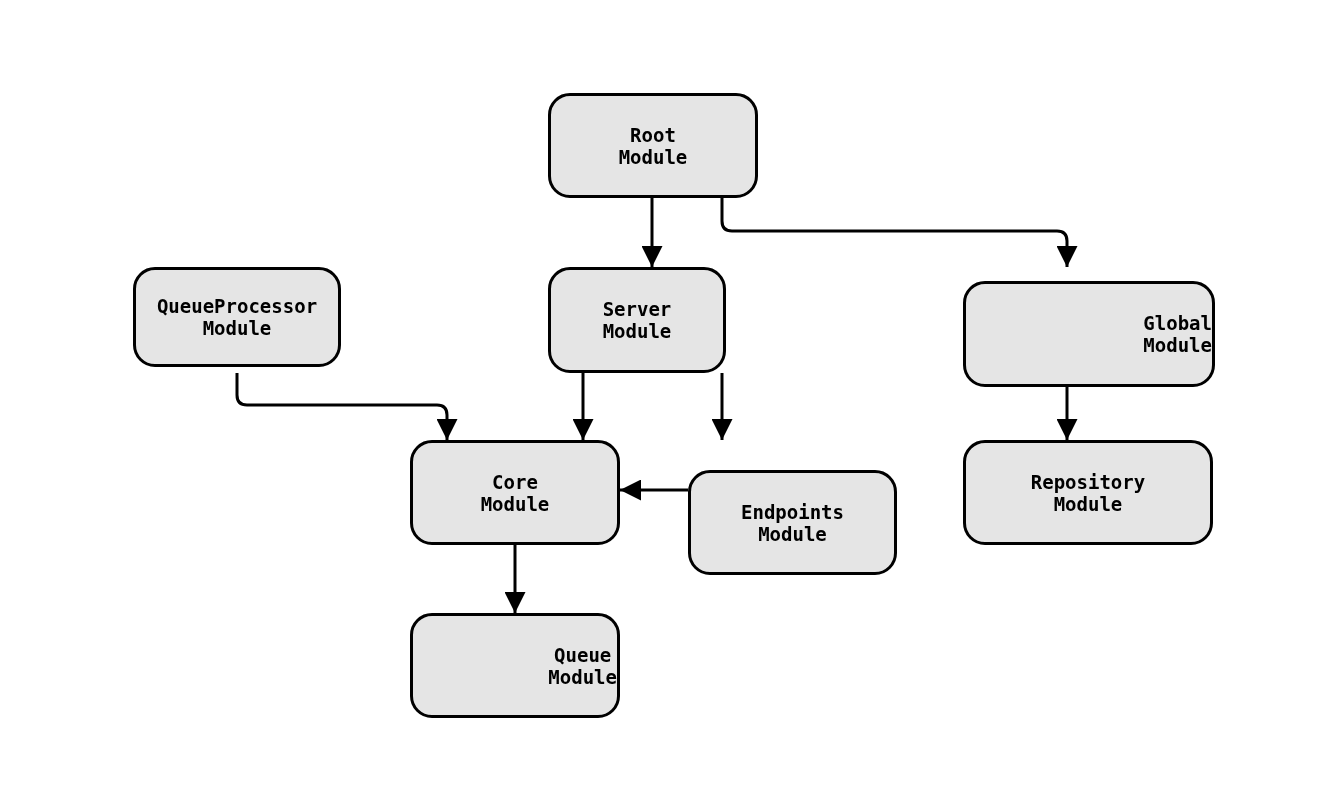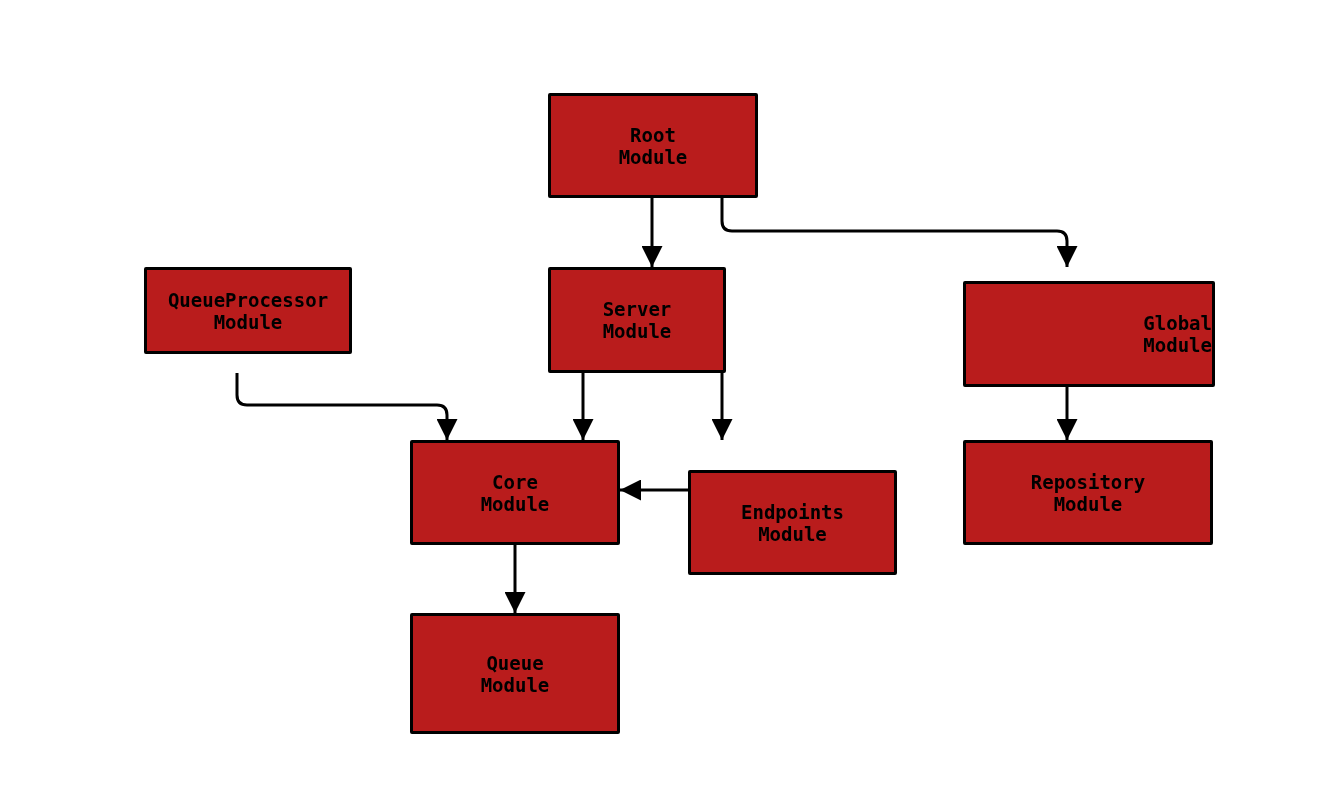--- a/index.html
+++ b/index.html
@@ -19,22 +19,22 @@
     position: absolute;
     left: 0;
     top: 0;
     width: 1337px;
     height: 809px;
   }
   .node {
     position: absolute;
     box-sizing: border-box;
     border: 3px solid #000000;
-    border-radius: 2px;
-    background: #b91c1c;
+    border-radius: 22px;
+    background: #e5e5e5;
     display: flex;
     align-items: center;
     justify-content: center;
   }
   .node-label {
     font-size: 19px;
     font-weight: bold;
     line-height: 22px;
     color: #000000;
     text-align: center;
@@ -65,21 +65,21 @@
         <path class="edge" d="M1067,373 L1067,440" marker-end="url(#arrowhead)"></path>
         <path class="edge" d="M688,490 L620,490" marker-end="url(#arrowhead)"></path>
         <path class="edge" d="M515,545 L515,613" marker-end="url(#arrowhead)"></path>
       </g>
   </svg>
   <div id="nodes-layer">
       <div class="node" style="left: 548px; top: 93px; width: 210px; height: 105px;">
         <div class="node-label">Root
 Module</div>
       </div>
-      <div class="node" style="left: 144px; top: 267px; width: 208px; height: 87px;">
+      <div class="node" style="left: 133px; top: 267px; width: 208px; height: 100px;">
         <div class="node-label">QueueProcessor
 Module</div>
       </div>
       <div class="node" style="left: 548px; top: 267px; width: 178px; height: 106px;">
         <div class="node-label">Server
 Module</div>
       </div>
       <div class="node" style="left: 963px; top: 281px; width: 252px; height: 106px; justify-content: flex-end;">
         <div class="node-label">Global
 Module</div>
@@ -89,18 +89,18 @@
 Module</div>
       </div>
       <div class="node" style="left: 688px; top: 440px; width: 209px; height: 105px; margin-top: 30px;">
         <div class="node-label">Endpoints
 Module</div>
       </div>
       <div class="node" style="left: 963px; top: 440px; width: 250px; height: 105px;">
         <div class="node-label">Repository
 Module</div>
       </div>
-      <div class="node" style="left: 410px; top: 613px; width: 210px; height: 121px;">
+      <div class="node" style="left: 410px; top: 613px; width: 210px; height: 105px; justify-content: flex-end;">
         <div class="node-label">Queue
 Module</div>
       </div>
     </div>
 </div>
 
 </body></html>

